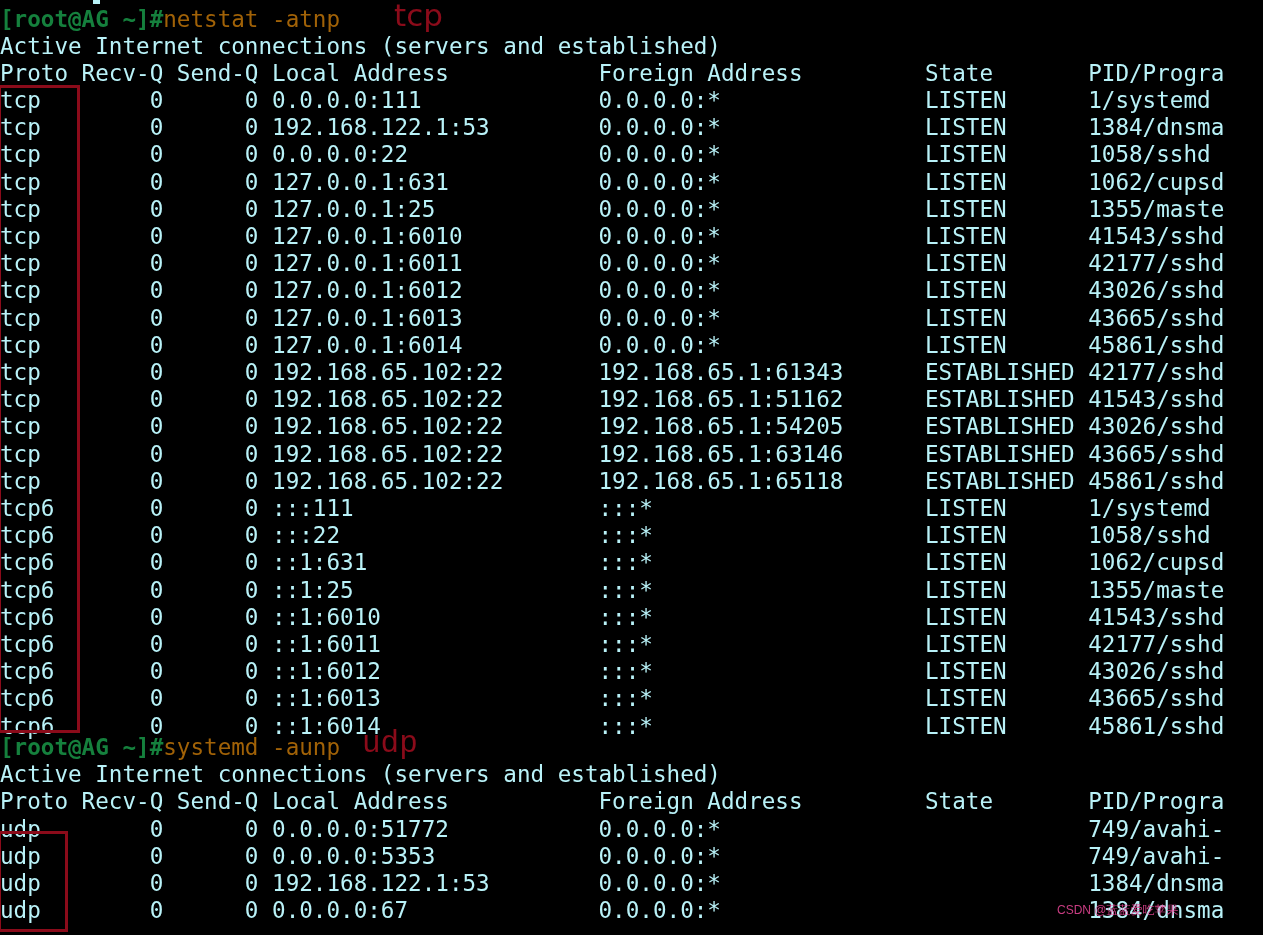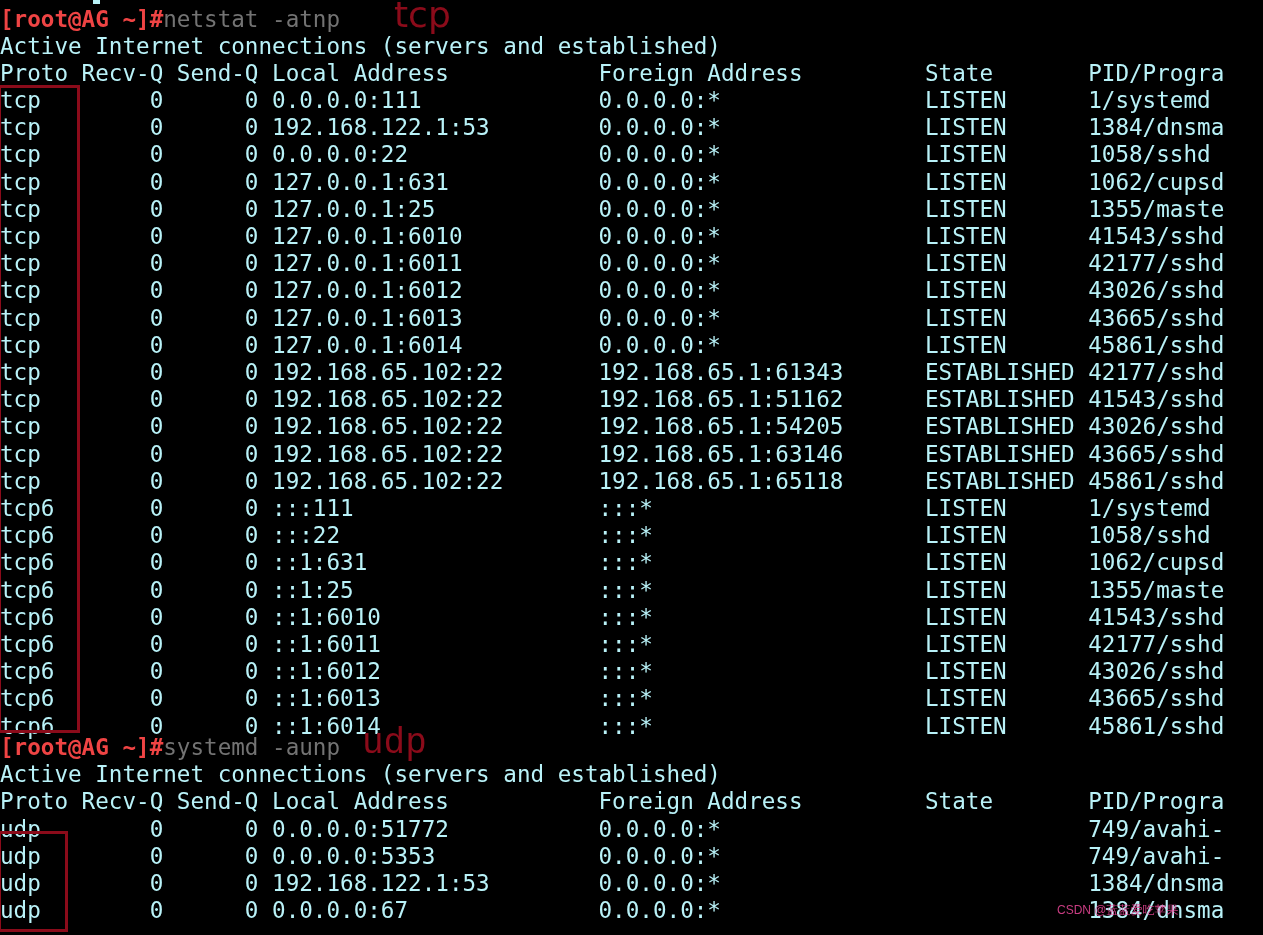--- a/index.html
+++ b/index.html
@@ -29,31 +29,31 @@
     white-space: pre;
     font-family: "DejaVu Sans Mono", "Liberation Mono", monospace;
     font-size: 22.6px;
     line-height: 27.2px;
     height: 27.2px;
     letter-spacing: 0px;
     color: #b9f2f8;
     width: 1600px;
   }
   .prompt-user {
-    color: #ef4444;
+    color: #15803d;
     font-weight: bold;
   }
   .cmd-text {
-    color: #737373;
+    color: #a16207;
   }
   .annot {
     position: absolute;
     color: #8b0b1a;
     font-family: "DejaVu Sans", "Liberation Sans", sans-serif;
-    font-size: 36px;
+    font-size: 31px;
     line-height: 28px;
     white-space: pre;
     font-weight: 400;
   }
   .redbox {
     position: absolute;
     border: 3px solid #8b0b1a;
     box-sizing: border-box;
     pointer-events: none;
   }

